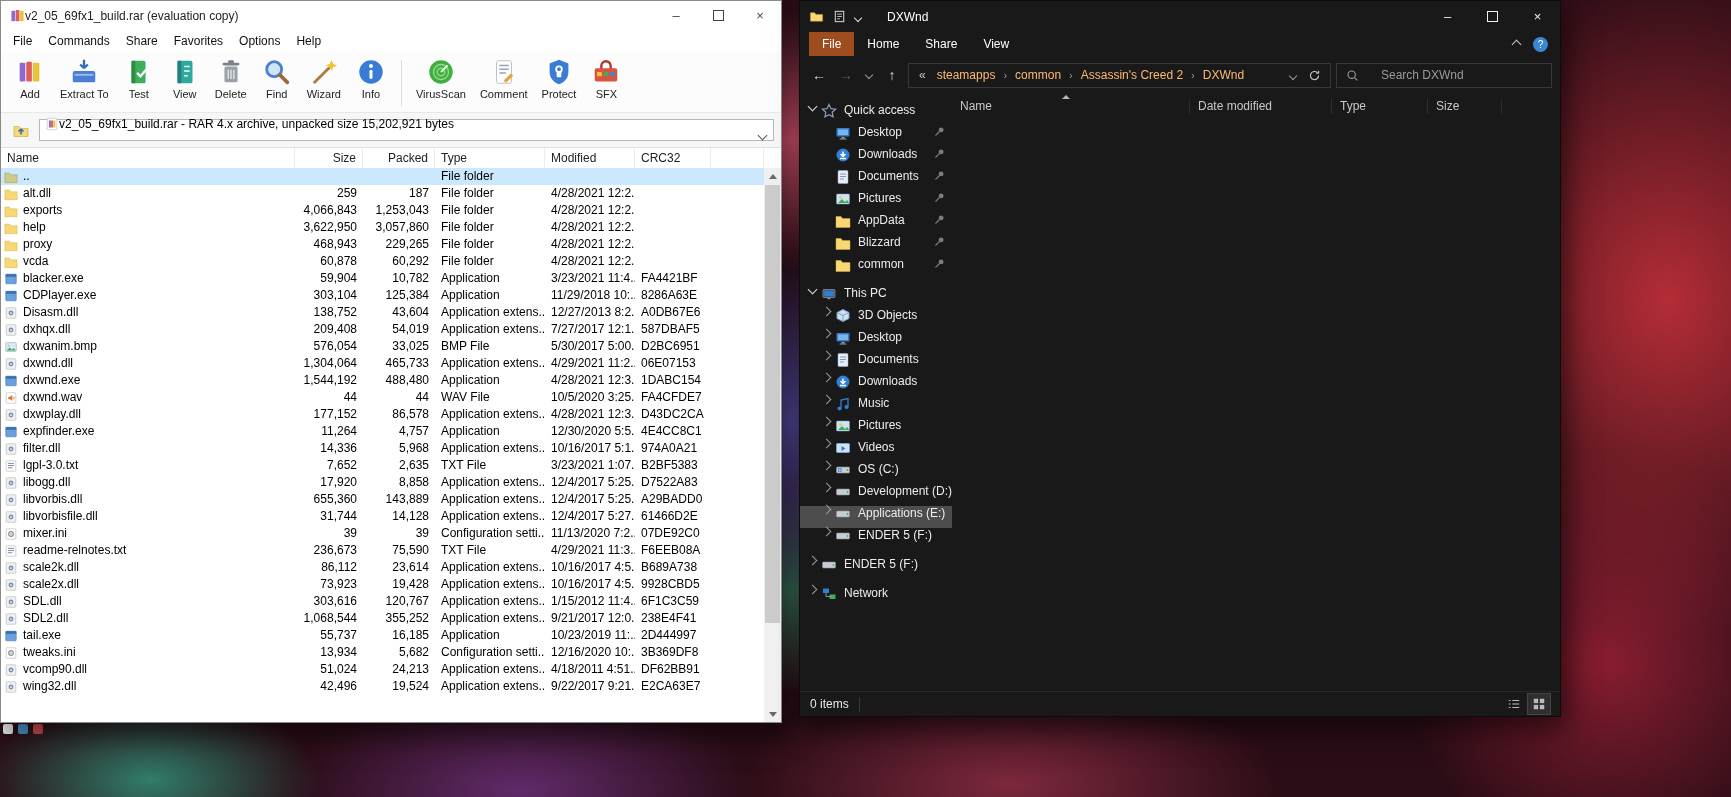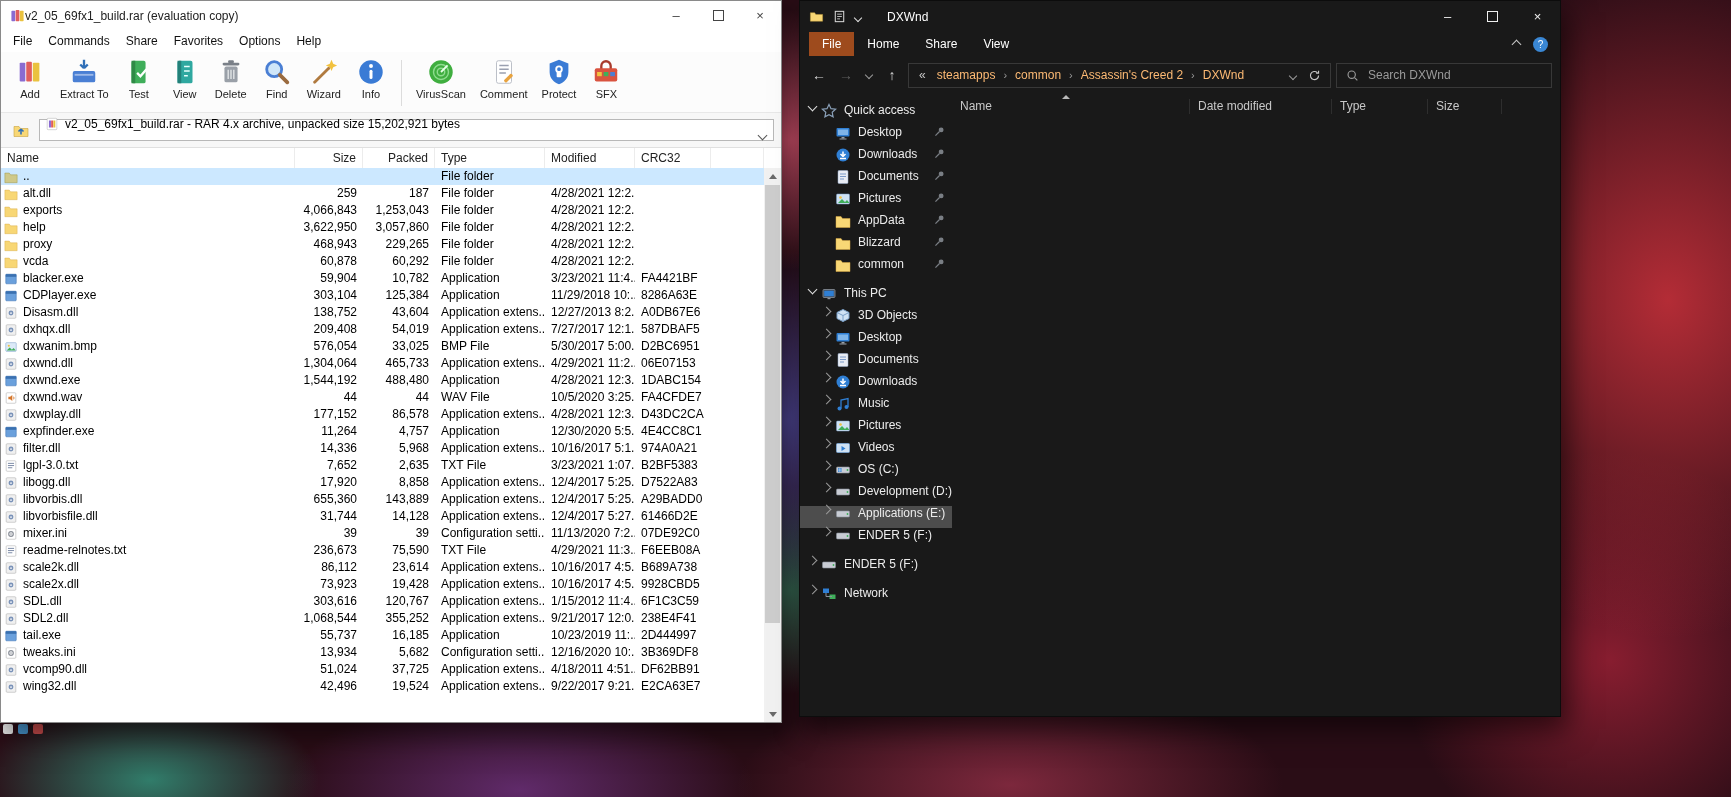--- a/index.html
+++ b/index.html
@@ -35,21 +35,21 @@
   .wr-menu-item{padding:3px 8px;color:#111}
   .wr-toolbar{height:58px;display:flex;align-items:flex-start;padding:2px 2px 0 6px;background:#fcfcfc;
     border-bottom:1px solid #e8e8e8;flex:none}
   .wr-tool{display:flex;flex-direction:column;align-items:center;gap:1px;padding:3px 7px 0;min-width:32px}
   .wr-tool .lbl{font-size:11px;color:#222;white-space:nowrap}
   .tool-ic{width:30px;height:30px}
   .wr-tbsep{width:1px;align-self:stretch;margin:6px 7px;background:#dcdcdc}
   .wr-addr{height:28px;display:flex;align-items:center;gap:5px;padding:3px 7px;background:#f7f7f7;flex:none}
   .wr-upbtn{width:26px;height:22px;display:flex;align-items:center;justify-content:center}
   .wr-upbtn .icon{width:16px;height:16px}
-  .wr-combo{flex:1;height:22px;background:#fff;border:1px solid #b8b8b8;display:flex;align-items:center;gap:6px;
+  .wr-combo{flex:1;height:22px;background:#fff;border:1px solid #b8b8b8;display:flex;align-items:center;
     padding:0 20px 12px 5px;position:relative;box-sizing:border-box}
   .wr-combo .mini{width:14px;height:14px;flex:none}
   .wr-combo .cvpos{position:absolute;right:7px;top:8px}
   .wr-list{flex:1;position:relative;background:#fff;border-top:1px solid #e0e0e0;overflow:hidden}
   .wr-grid{display:grid;grid-template-columns:294px 68px 72px 110px 90px 76px 1fr}
   .wr-head{height:20px;border-bottom:1px solid #ececec;margin-right:17px}
   .wr-head .hc{padding:3px 6px;border-right:1px solid #ececec;color:#222;overflow:hidden;white-space:nowrap}
   .hc.r,.c.r{text-align:right}
   .wr-rows{position:absolute;top:20px;left:0;right:17px;bottom:0;overflow:hidden}
   .wr-row{height:17px;line-height:17px}
@@ -86,21 +86,21 @@
   .nav-back,.nav-up{color:#d8d8d8}
   .nav-fwd{color:#5f5f5f}
   .nav-cvwrap{width:14px;display:flex;justify-content:center;flex:none}
   .ex-addr{flex:1;height:25px;border:1px solid #383838;background:#191919;display:flex;align-items:center;
     padding:0 6px;gap:1px;box-sizing:border-box}
   .crumb{padding:15px 7px;color:#fdba74;white-space:nowrap}
   .crumb.ovf{color:#c8c8c8;padding:3px 4px}
   .csep{color:#9a9a9a;font-size:11px;padding:0 1px}
   .ex-addr .rightend{margin-left:auto;display:flex;align-items:center;gap:12px;padding-right:3px}
   .ex-addr .rightend .icon{width:13px;height:13px}
-  .ex-search{width:216px;height:25px;border:1px solid #383838;display:flex;align-items:center;gap:7px;
+  .ex-search{width:216px;height:25px;border:1px solid #383838;display:flex;align-items:center;gap:20px;
     padding:0 9px;box-sizing:border-box;flex:none}
   .ex-search .icon{width:13px;height:13px;flex:none}
   .ex-search input{flex:1;min-width:0;background:transparent;border:none;outline:none;color:#ddd;font:inherit}
   .ex-search input::placeholder{color:#9a9a9a}
   .ex-body{flex:1;display:flex;overflow:hidden}
   .ex-side{width:152px;flex:none;padding-top:9px;overflow:hidden}
   .tree-item{height:22px;display:flex;}
   .tgap{margin-top:7px}
   .chev{width:15px;flex:none;display:flex;justify-content:center}
   .lvl0 .chev{margin-left:5px}
@@ -828,21 +828,21 @@
             <span class="icon fic">
               <svg viewBox="0 0 16 16">
                 <rect x="2.5" y="2" width="11" height="12" rx="1" fill="#f0f0f0" stroke="#a8a8a8" stroke-width="0.6"></rect>
                 <circle cx="8" cy="8" r="2.8" fill="#7a92b8"></circle>
                 <circle cx="8" cy="8" r="1" fill="#fff"></circle>
               </svg>
             </span>
             <span>vcomp90.dll</span>
           </span>
           <span class="c r">51,024</span>
-          <span class="c r">37,725</span>
+          <span class="c r">24,213</span>
           <span class="c">Application extens...</span>
           <span class="c">4/18/2011 4:51...</span>
           <span class="c">DF62BB91</span>
           <span class="c"></span>
         </div>
         <div class="wr-row wr-grid">
           <span class="c namec">
             <span class="icon fic">
               <svg viewBox="0 0 16 16">
                 <rect x="2.5" y="2" width="11" height="12" rx="1" fill="#f0f0f0" stroke="#a8a8a8" stroke-width="0.6"></rect>
@@ -1255,13 +1255,36 @@
       <div class="ex-head" id="ex-head">
         <span class="caret"></span>
       <span class="hc">Name</span>
           <span class="hc">Date modified</span>
           <span class="hc">Type</span>
           <span class="hc">Size</span>
           <span class="hc"></span>
         </div>
     </div>
   </div>
+  <div class="ex-status">
+    <span>0 items</span>
+    <span class="vdiv"></span>
+    <div class="views">
+      <span class="viewbtn">
+          <span class="icon vic" id="ex-vdetails">
+            <svg viewBox="0 0 16 16">
+              <path d="M2 4h2M2 8h2M2 12h2M6 4h8M6 8h8M6 12h8" stroke="#bbb" stroke-width="1.3"></path>
+            </svg>
+          </span>
+        </span>
+      <span class="viewbtn active">
+          <span class="icon vic" id="ex-vthumb">
+            <svg viewBox="0 0 16 16">
+              <rect x="2" y="2" width="5" height="5" fill="#bbb"></rect>
+              <rect x="9" y="2" width="5" height="5" fill="#bbb"></rect>
+              <rect x="2" y="9" width="5" height="5" fill="#bbb"></rect>
+              <rect x="9" y="9" width="5" height="5" fill="#bbb"></rect>
+            </svg>
+          </span>
+        </span>
+    </div>
+  </div>
 </div>
 
 </body></html>

